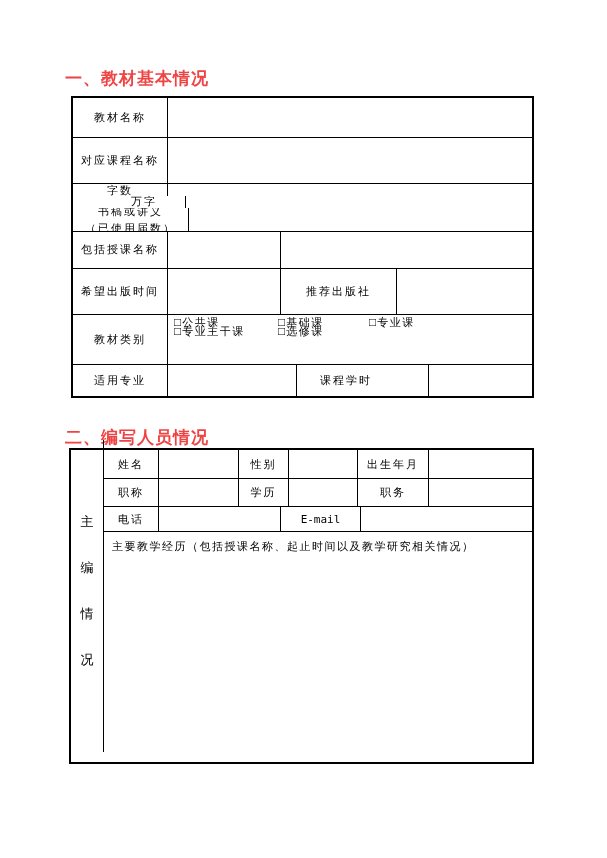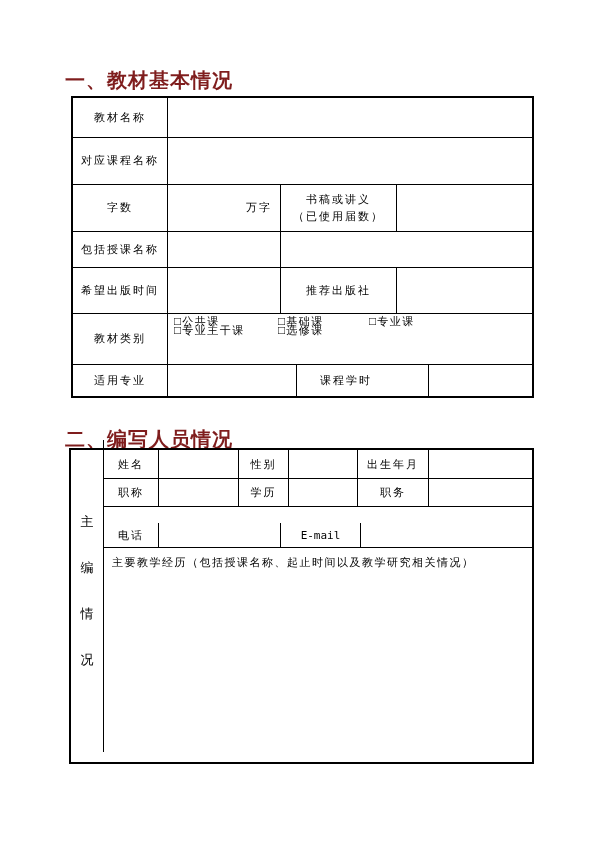--- a/index.html
+++ b/index.html
@@ -10,23 +10,23 @@
     font-family:"Liberation Serif","DejaVu Serif",serif;
     color:#000;
     overflow:hidden;
   }
   .page{position:absolute;left:0;top:0;width:607px;height:858px;background:#fff;}
 
   .sec-title{
     position:absolute;
     font-family:"Liberation Sans","DejaVu Sans",sans-serif;
     font-weight:bold;
-    font-size:20px;
+    font-size:17px;
     letter-spacing:1px;
-    color:#7f1d1d;
+    color:#ef4444;
     white-space:nowrap;
   }
   #title1{left:65px;top:67px;}
   #title2{left:65px;top:426px;}
 
   
   .tbl{
     position:absolute;
     border:2px solid #000;
     background:#fff;
@@ -53,26 +53,26 @@
 
   
   #table1{left:71px;top:96px;width:459px;height:298px;}
   #table1 .c1{width:95px;}
   #table1 .c2{width:113px;}
   #table1 .c3{width:116px;}
   #table1 .c4{flex:1;}
   #table1 .span3{flex:1;}
   .r-h36{height:41px;}
   .r-h47{height:47px;}
-  .r-h48{height:48px;}
+  .r-h48{height:48px;flex-direction:column;}
   .r-h37{height:37px;}
   .r-h51{height:51px;}
   .r-h32{height:32px;gap:16px;}
 
-  .unit-cell{justify-content:flex-end;padding-right:8px;}
+  .unit-cell{justify-content:flex-end;padding-right:28px;}
   .left-cell{justify-content:flex-start;padding-left:7px;}
 
   
   .cbx-cell{
     flex:1;display:block;position:relative;
     font-size:11px;letter-spacing:1.5px;
   }
   .cbx-line1{top:7px;font-family:Liberation Mono, monospace;}
   .cbx-line2{top:30px;margin-top:8px;}
   .cbx-item{position:absolute;top:0;white-space:nowrap;}
@@ -83,21 +83,21 @@
   #table2{left:69px;top:448px;width:461px;height:312px;flex-direction:row;display:flex;}
   #t2-side{
     width:33px;box-sizing:border-box;border-right:1px solid #000;
     display:flex;flex-direction:column;align-items:center;justify-content:center;
     gap:30px;font-size:13px;transform:translateY(-10px);
   }
   #t2-side .vch{display:block;line-height:16px;transform:translateY(-5px);}
   #t2-main{flex:1;display:flex;flex-direction:column;}
   .r2-h29{height:29px;}
   .r2-h28{height:28px;}
-  .r2-h25{height:25px;margin-top:16px;}
+  .r2-h25{height:25px;}
   .r2-big{flex:1;}
   .w55{width:55px;} .w80{width:80px;} .w50{width:50px;}
   .w69{width:69px;} .w71{width:71px;font-family:Liberation Serif, serif;} .w122{width:122px;} .w80b{width:80px;}
   .fx{flex:1;}
   .email-lbl{font-family:"DejaVu Sans Mono","Liberation Mono",monospace;letter-spacing:0;font-size:11px;}
   .exp-cell{
     flex:1;display:block;text-align:left;
     padding:6px 8px;font-size:11px;letter-spacing:1.5px;line-height:17px;
   }
 </style>

